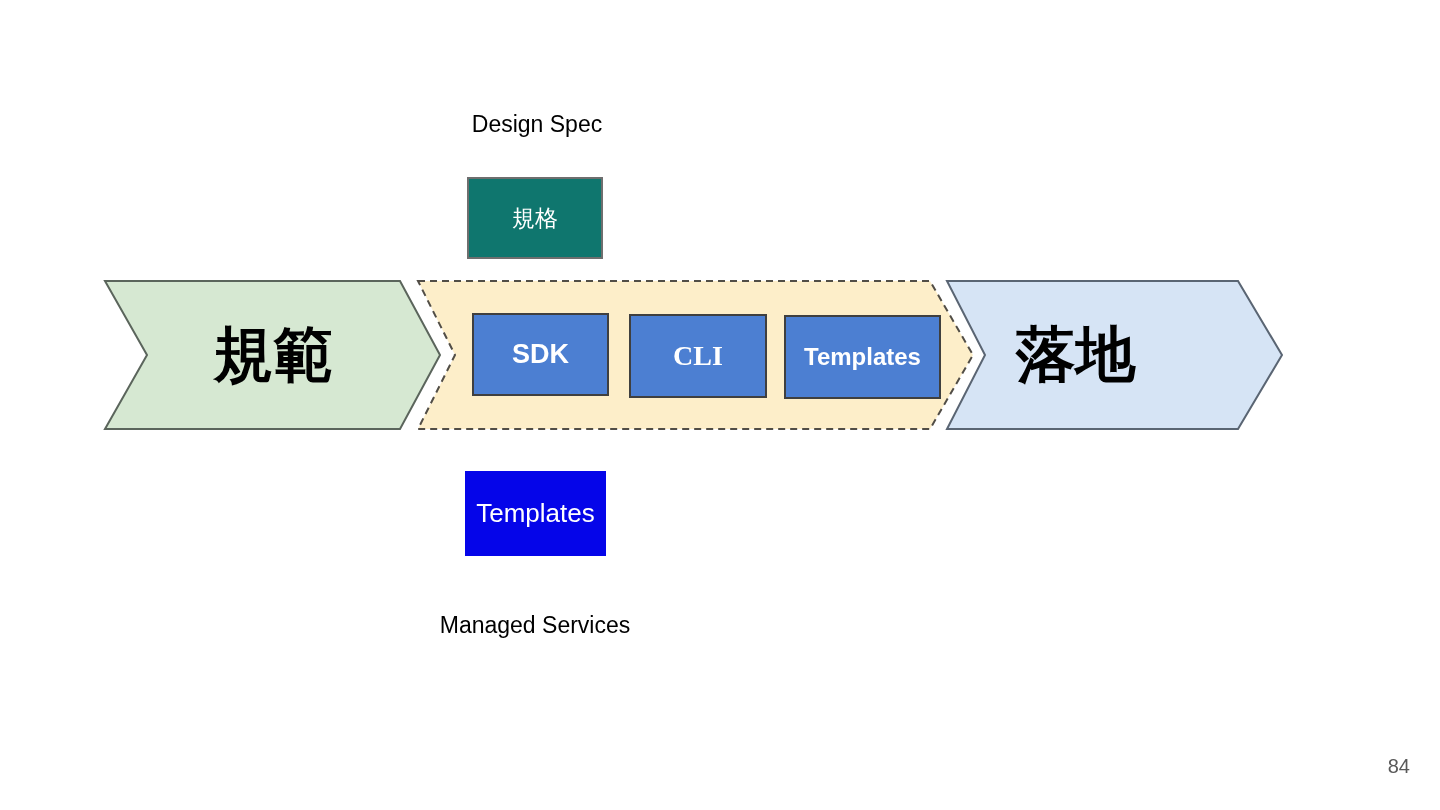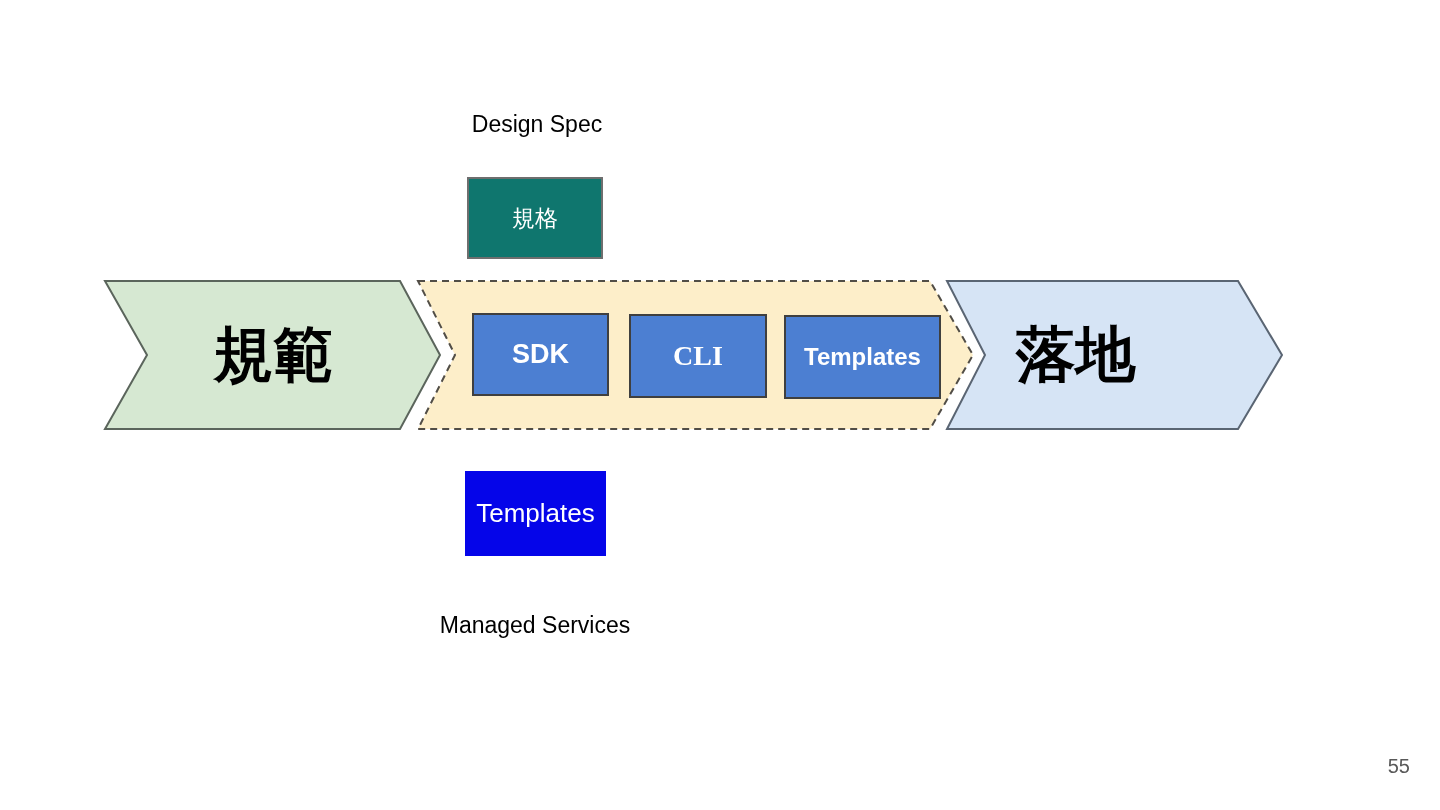--- a/index.html
+++ b/index.html
@@ -107,15 +107,15 @@
   <div class="box item-box cli-box">CLI</div>
 
   <div class="box item-box templates-box">Templates</div>
 
   <div class="cjk-label cjk-right">落地</div>
 
   <div class="box solution-box">Templates</div>
 
   <div class="annotation managed-services">Managed Services</div>
 
-  <div class="page-number">55</div>
+  <div class="page-number">84</div>
 
 </div>
 
 </body></html>

